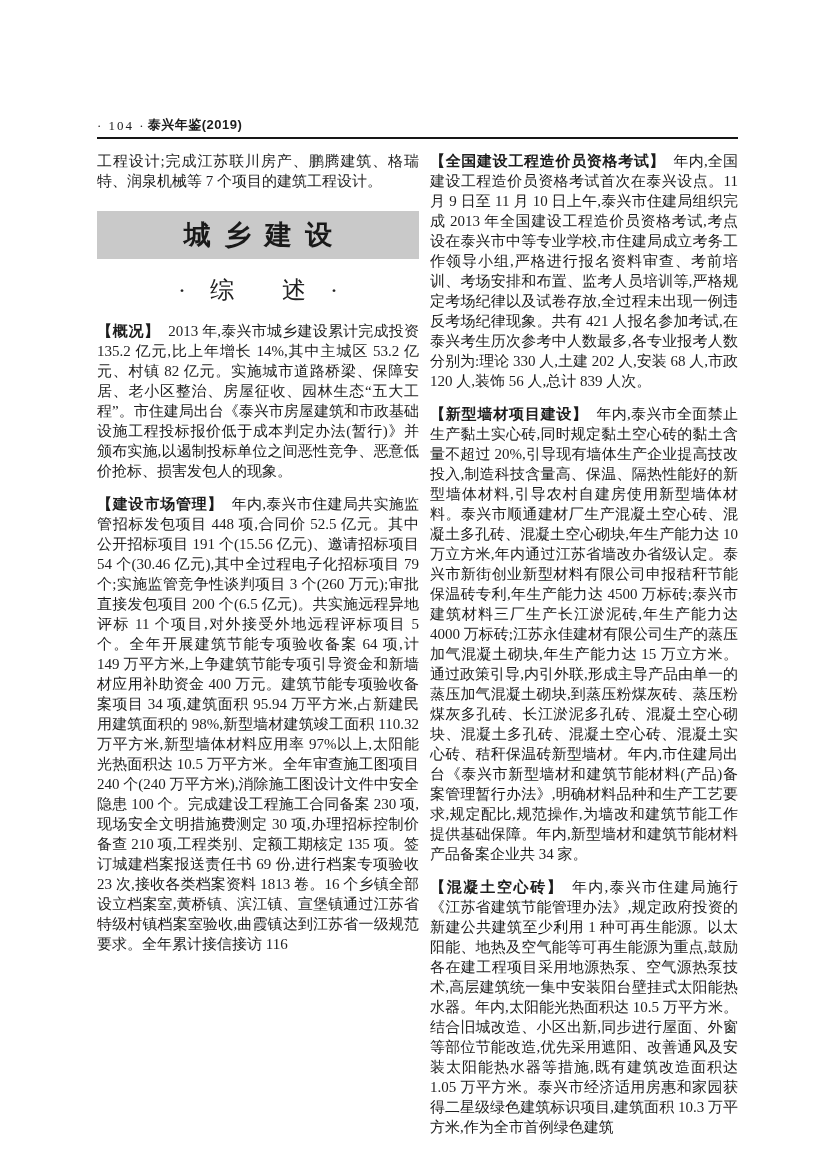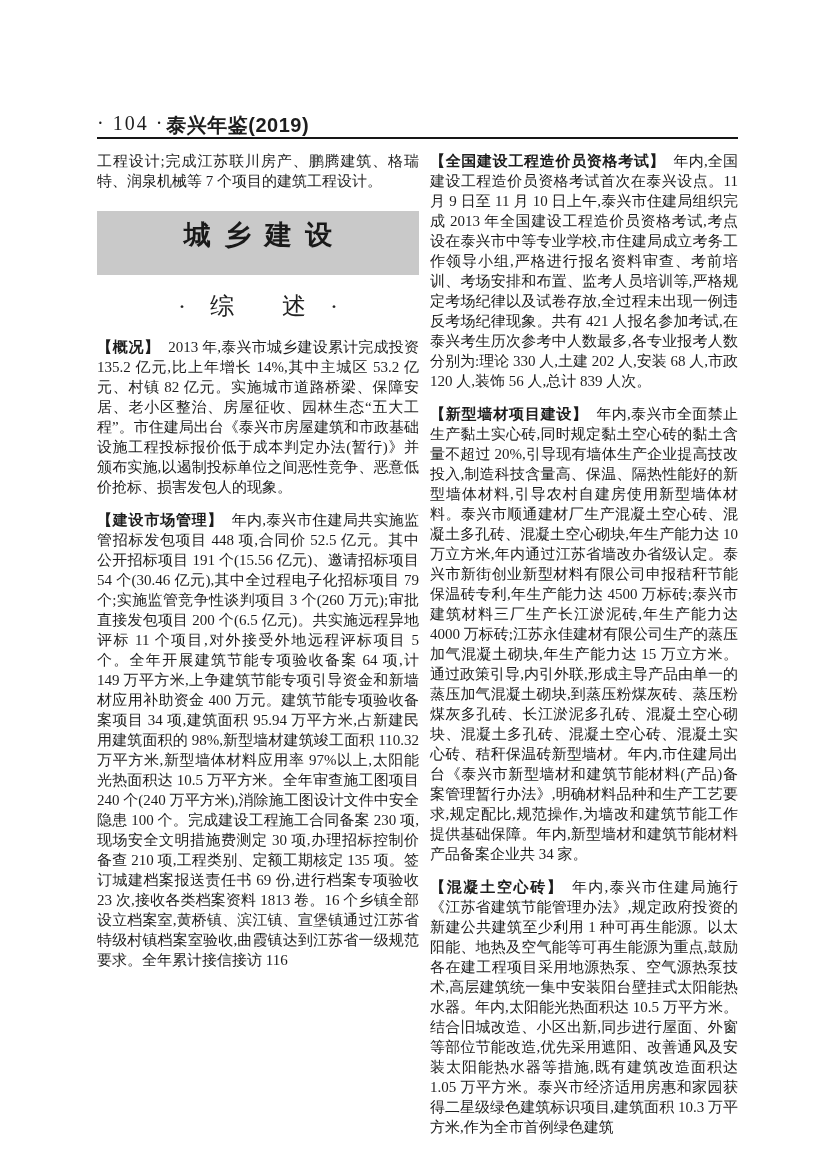--- a/index.html
+++ b/index.html
@@ -8,22 +8,22 @@
     color:#1d1d1d;
     font-family:"Liberation Serif","DejaVu Serif",serif;
   }
   .sheet{
     position:relative;box-sizing:border-box;
     width:826px;height:1169px;
     padding:112px 88px 0 97px;
     background:#ffffff;
   }
   .page-header{
-    display:flex;align-items:flex-start;
-    font-size:20px;height:22px;white-space:nowrap;
+    display:flex;align-items:flex-end;
+    font-size:13px;height:22px;white-space:nowrap;
   }
   .page-marker{letter-spacing:2px;margin-right:2px;}
   .book-title{
     font-family:"Liberation Sans","DejaVu Sans",sans-serif;
     font-weight:700;letter-spacing:.5px;
   }
   .header-rule{height:2px;background:#161616;margin-top:3px;}
   .columns{display:flex;gap:11px;margin-top:12px;}
   .col{
     font-size:15px;line-height:20px;text-align:justify;
@@ -34,21 +34,21 @@
   p.para{margin:0 0 13px 0;}
   p.para:last-child{margin-bottom:0;}
   .tag{
     font-family:"Liberation Sans","DejaVu Sans",sans-serif;
     font-weight:700;margin-right:.55em;letter-spacing:.5px;
     white-space:nowrap;
   }
   .signature{float:right;}
   .chapter-banner{
     background:#c9c9c9;
-    height:64px;line-height:48px;
+    height:48px;line-height:48px;
     margin:20px 0 18px 0;
     text-align:center;
     font-family:"Liberation Sans","DejaVu Sans",sans-serif;
     font-weight:700;font-size:27px;color:#191919;
     letter-spacing:.5em;text-indent:.5em;
   }
   .section-subtitle{
     text-align:center;
     font-size:24px;line-height:26px;
     margin:0 0 18px 0;color:#222;

